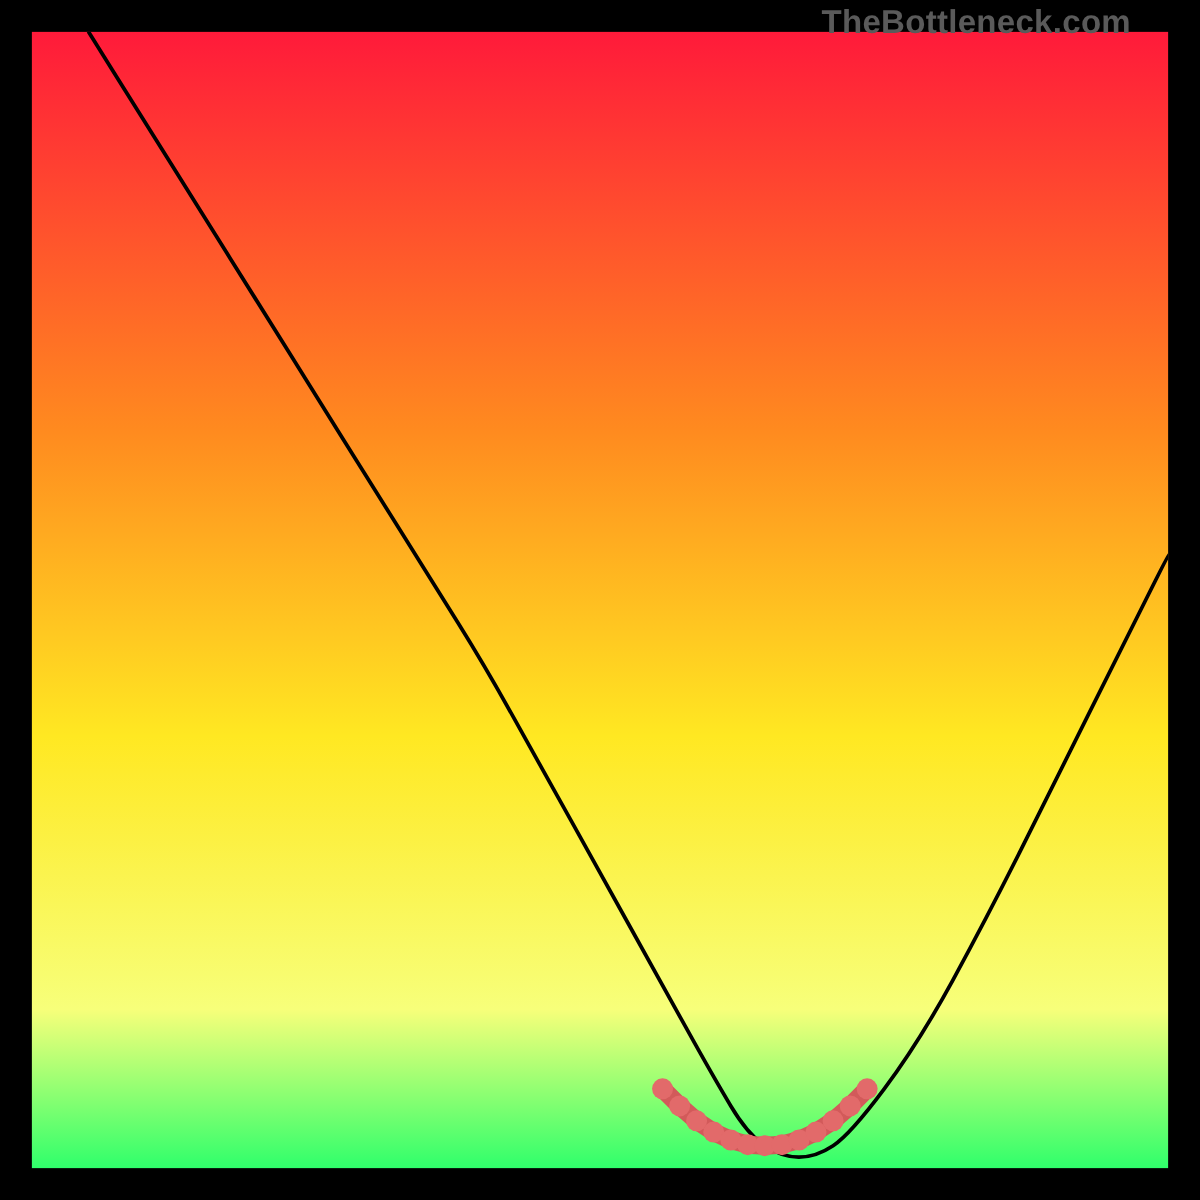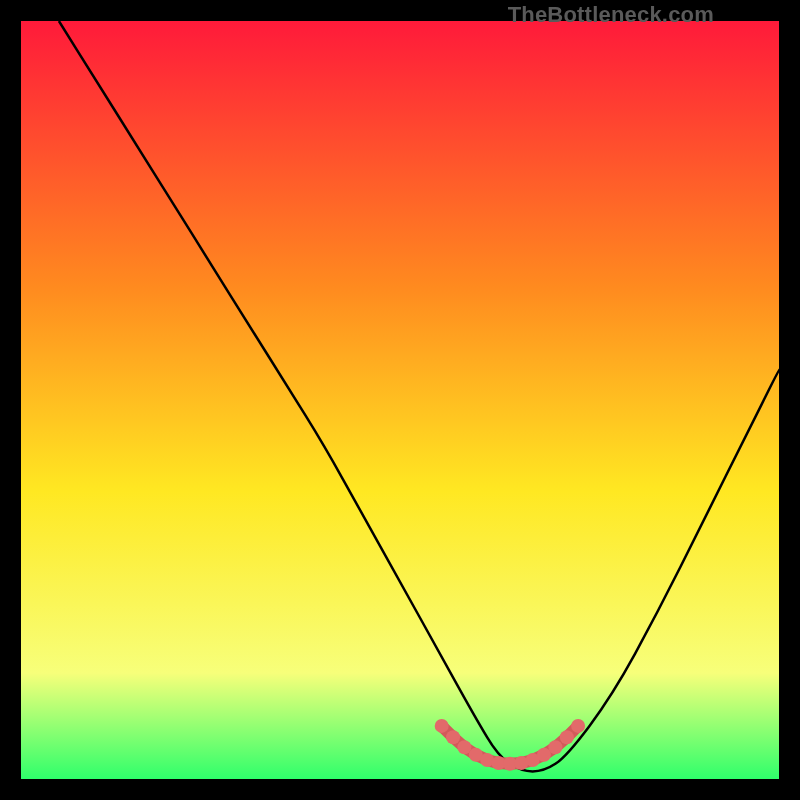--- a/index.html
+++ b/index.html
@@ -9,20 +9,21 @@
     width: 800px;
     height: 800px;
     overflow: hidden;
     font-family: Arial, Helvetica, sans-serif;
   }
   .frame {
     position: relative;
     width: 720px;
     height: 800px;
     background: #000;
+    padding-left: 40px;
   }
   .plot-area {
     position: absolute;
     left: 21px;
     top: 21px;
     width: 758px;
     height: 758px;
     overflow: hidden;
   }
   .watermark {

